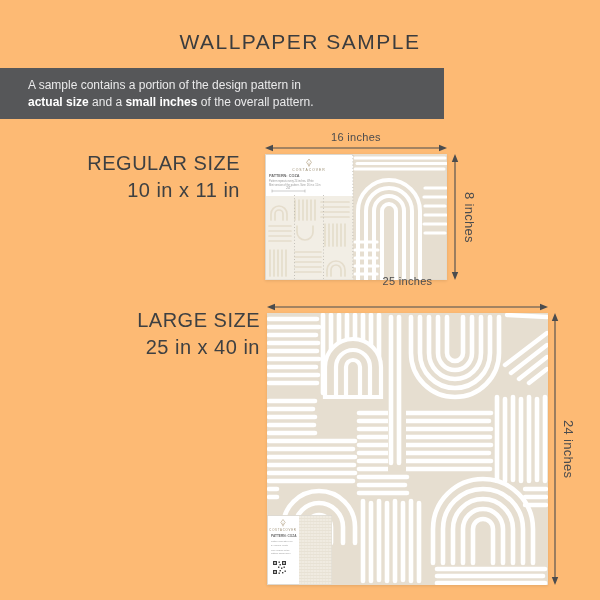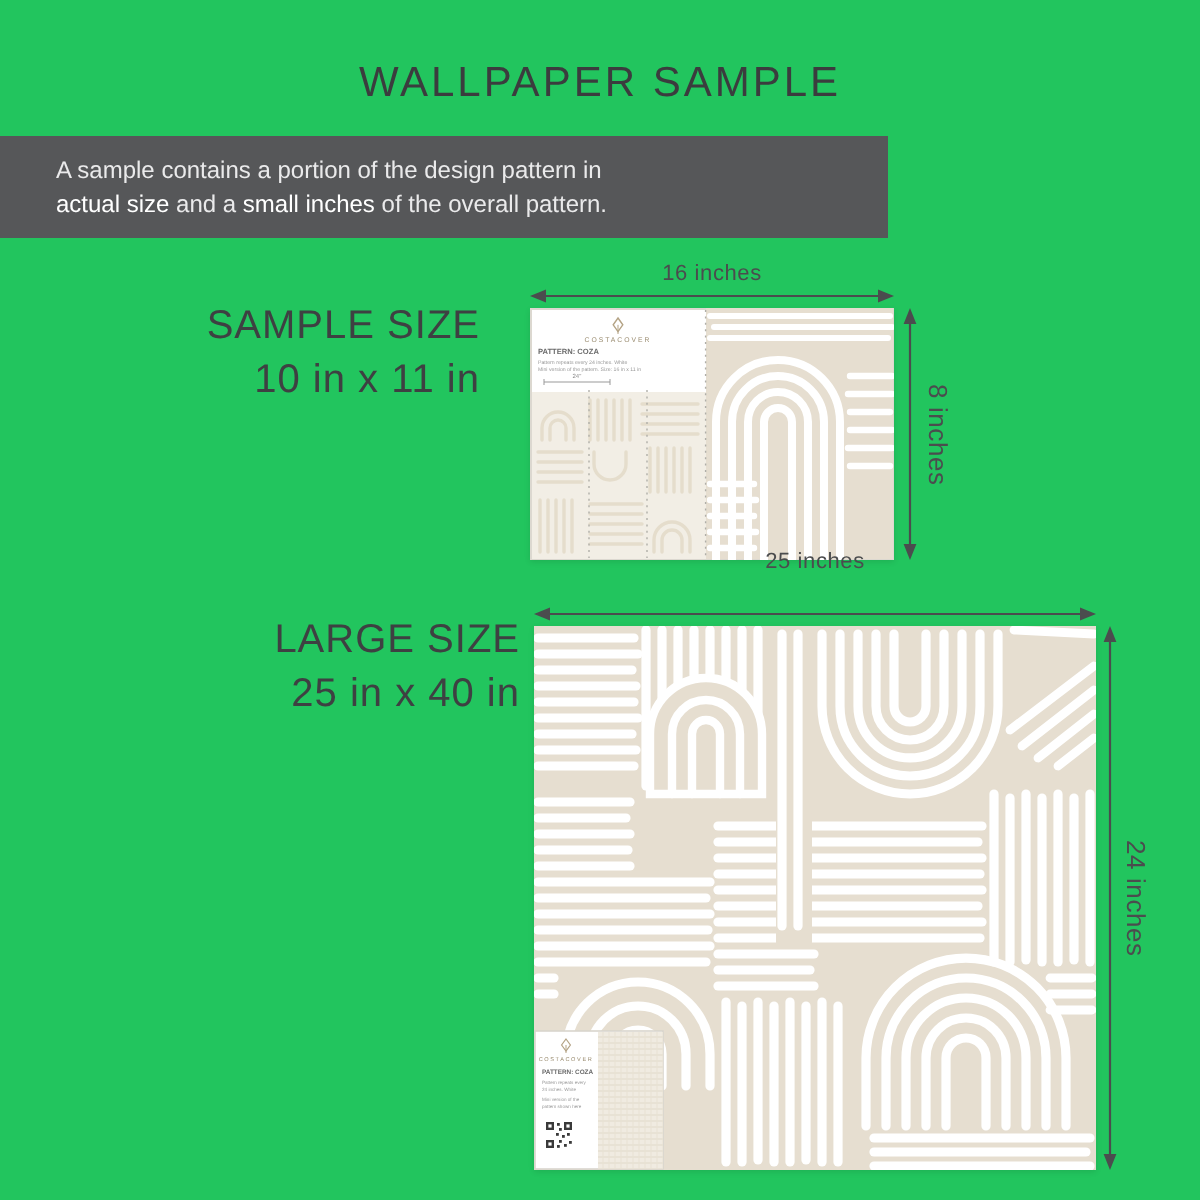--- a/index.html
+++ b/index.html
@@ -1,22 +1,22 @@
 <!DOCTYPE html>
 <html><head>
 <meta charset="utf-8">
 <style>
   html,body{margin:0;padding:0;background:#fff;}
-  .canvas{position:relative;width:600px;height:600px;background:#22c55e;overflow:hidden;
+  .canvas{position:relative;width:600px;height:600px;background:#fdba74;overflow:hidden;
           font-family:"Liberation Sans",sans-serif;color:#3E4042;}
   .title{position:absolute;top:30px;left:0;width:600px;text-align:center;
          font-size:21px;letter-spacing:1.5px;color:#3B3C3E;}
   .banner{position:absolute;left:0;top:68px;width:444px;height:51px;background:#565759;
           box-sizing:border-box;padding:9px 0 0 28px;color:#EAEAEB;font-size:12px;line-height:16.5px;}
-  .banner b{color:#ffffff;font-weight:normal;}
+  .banner b{color:#ffffff;font-weight:bold;}
   .size-label{position:absolute;text-align:right;font-size:20px;line-height:27px;
               letter-spacing:0.5px;color:#3E4042;}
   .size-label.regular{right:360px;top:150px;width:230px;}
   .size-label.large{right:340px;top:307px;width:230px;}
   .dim-h{position:absolute;text-align:center;font-size:11px;color:#4B4C4E;letter-spacing:0.3px;}
   .dim-v{position:absolute;writing-mode:vertical-rl;font-size:13px;color:#4B4C4E;
          letter-spacing:0.3px;display:flex;align-items:center;justify-content:center;}
   .arrow{position:absolute;}
   .sample{position:absolute;box-shadow:0 1px 3px rgba(0,0,0,0.10);}
   .footer{position:absolute;left:32px;top:552px;font-size:10.5px;line-height:12.5px;color:#4B4C4E;}
@@ -27,21 +27,21 @@
 <div class="canvas">
 
   <div class="title">WALLPAPER SAMPLE</div>
 
   <div class="banner">
     <div>A sample contains a portion of the design pattern in</div>
     <div><b>actual size</b><span> and a </span><b>small inches</b><span> of the overall pattern.</span></div>
   </div>
 
   <div class="size-label regular">
-    <div>SAMPLE SIZE</div>
+    <div>REGULAR SIZE</div>
     <div>10 in x 11 in</div>
   </div>
 
   <div class="dim-h" style="left:265px;top:131px;width:182px;">16 inches</div>
 
   <svg class="arrow" style="left:265px;top:143px;" width="182" height="10">
     <line x1="6" y1="5" x2="176" y2="5" stroke="#4B4C4E" stroke-width="1.1"></line>
     <polygon points="0,5 8,1.8 8,8.2" fill="#4B4C4E"></polygon>
     <polygon points="182,5 174,1.8 174,8.2" fill="#4B4C4E"></polygon>
   </svg>

